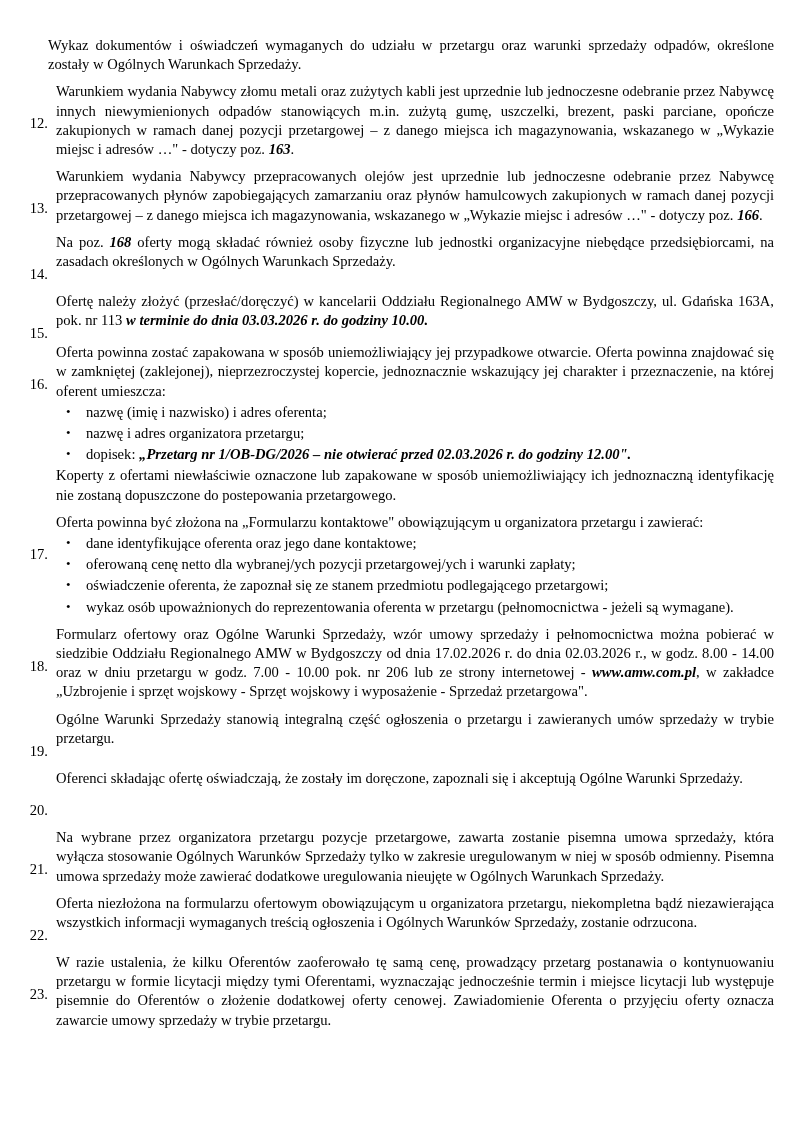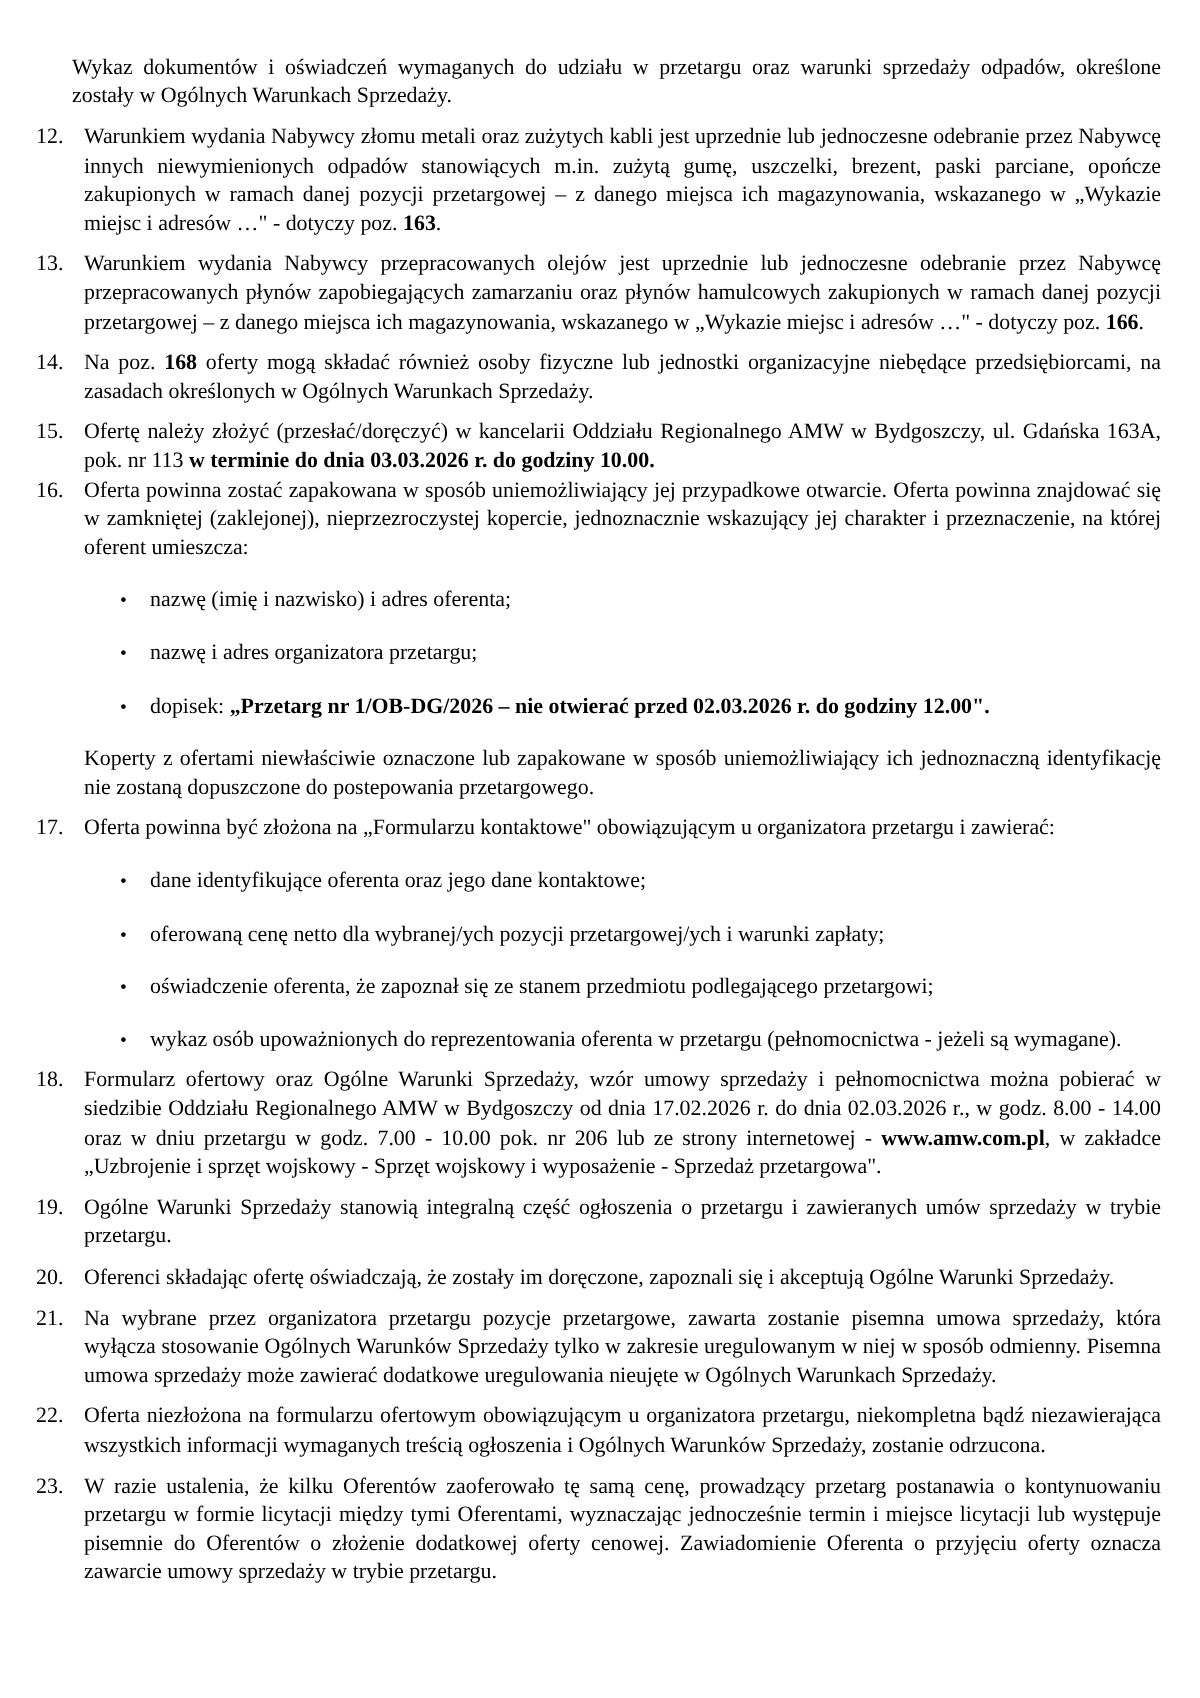--- a/index.html
+++ b/index.html
@@ -42,23 +42,25 @@
     display: flex;
     align-items: flex-start;
     margin: 0 0 8px 0;
   }
   .num-item.tight {
     margin-bottom: 0;
   }
   .num-marker {
     flex: 0 0 24px;
     width: 24px;
+    text-align: right;
     padding-right: 8px;
     box-sizing: content-box;
     white-space: nowrap;
+    margin-top: 32px;
   }
   .num-text {
     flex: 1 1 auto;
     text-align: justify;
     text-justify: inter-word;
     min-width: 0;
   }
   .num-text > p {
     margin: 0;
     text-align: justify;
@@ -66,42 +68,42 @@
 
   
   .bullets {
     list-style: none;
     margin: 0;
     padding: 0;
   }
   .bullets > li {
     position: relative;
     padding-left: 28px;
-    margin: 16px;
+    margin: 2px;
     text-align: left;
   }
   .bullets > li::before {
     content: "\2022";
     position: absolute;
     left: 8px;
     top: -1px;
     font-size: 13px;
     line-height: 19.2px;
   }
   .bullets.spaced > li {
     margin-bottom: 0;
   }
 
   
   .sub-para {
     margin: 7px 0 0 0;
     text-align: justify;
   }
 
-  .b { font-weight: bold; }
+  .b { font-weight: bold; font-style: italic; }
 
   
   .page-tail { height: 10px; }
 </style>
 </head>
 <body>
 
 <div class="page">
   <div class="doc-body">
 

